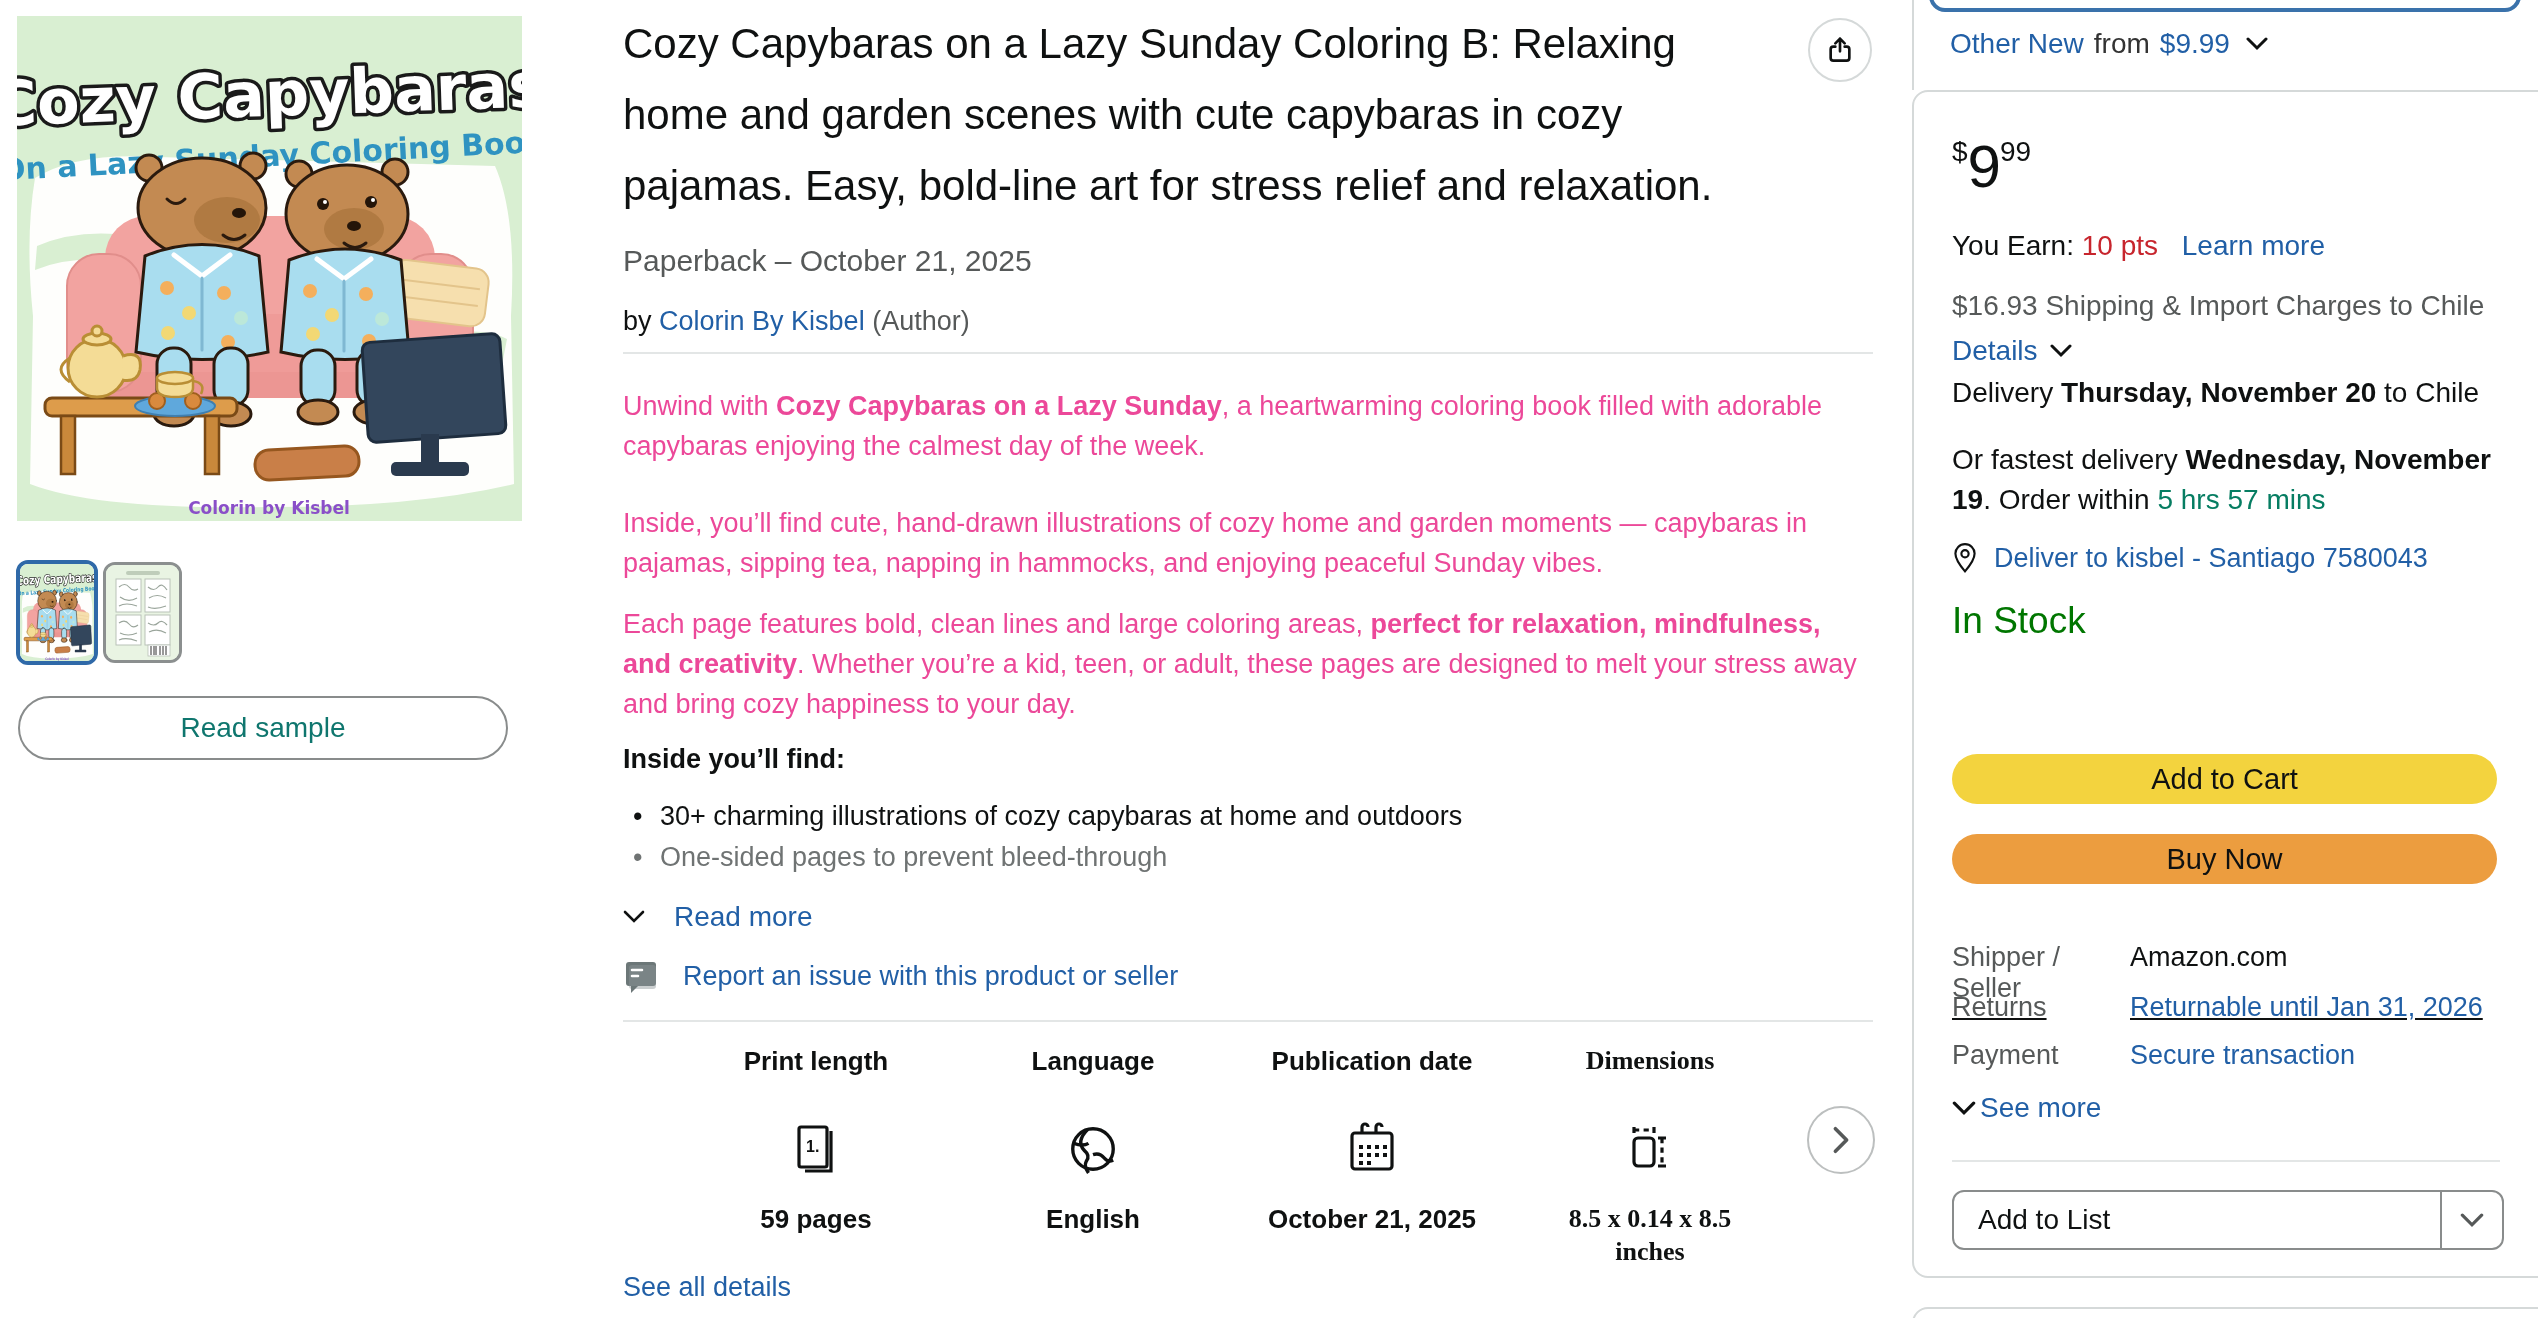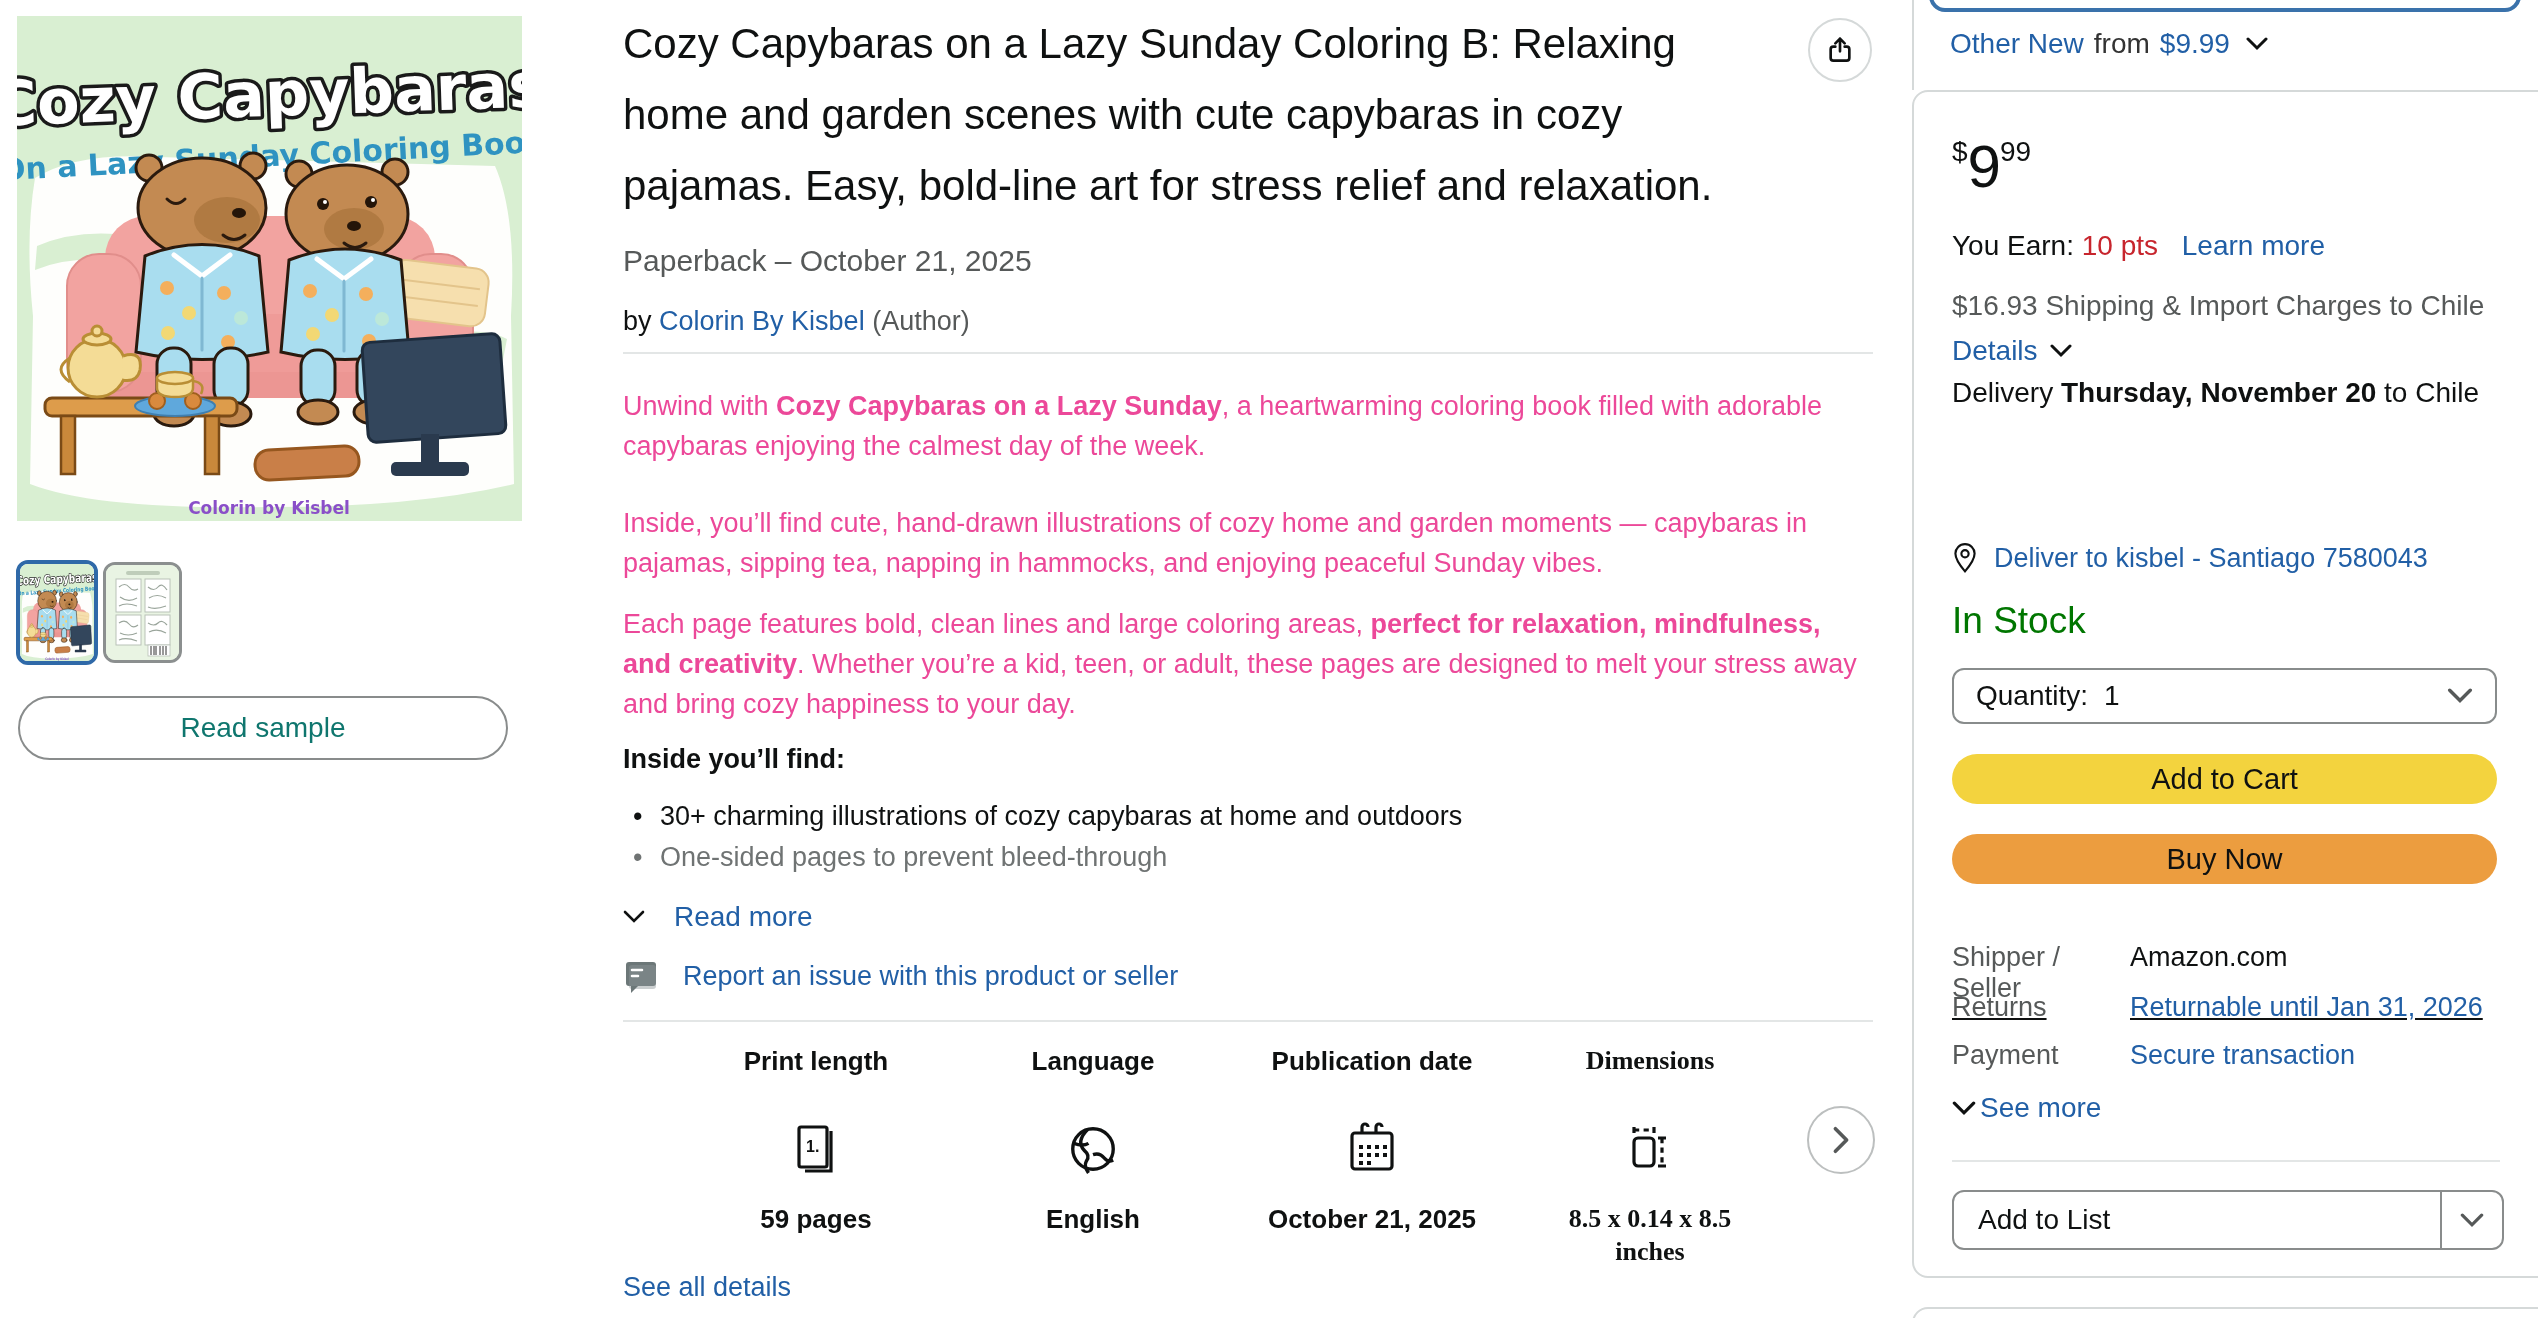--- a/index.html
+++ b/index.html
@@ -411,38 +411,32 @@
 
   <div class="in details-toggle">
     <a>Details</a>
     <svg width="22" height="14" viewBox="0 0 22 14" fill="none" stroke="#0F1111" stroke-width="3" stroke-linecap="round">
       <path d="M2 2 L11 11 L20 2"></path>
     </svg>
   </div>
 
   <div class="in delivery-row"><span>Delivery </span><b>Thursday, November 20</b><span> to Chile</span></div>
 
+  <div class="in fastest-row"><span>Or fastest delivery </span><b>Wednesday, November 19</b><span>. Order within </span><span class="countdown">5 hrs 57 mins</span></div>
 
   <div class="in deliver-to">
     <svg width="26" height="32" viewBox="0 0 24 30" fill="none" stroke="#0F1111" stroke-width="2">
       <path d="M12 2 C6.9 2 3 6 3 10.8 C3 17 12 27.5 12 27.5 S21 17 21 10.8 C21 6 17.1 2 12 2 Z"></path>
       <circle cx="12" cy="11" r="3.4"></circle>
     </svg>
     <a>Deliver to kisbel - Santiago 7580043</a>
   </div>
 
   <div class="in in-stock">In Stock</div>
 
-  <div class="in qty-select">
-    <span>Quantity:</span>
-    <span class="val">1</span>
-    <svg class="chev" width="26" height="16" viewBox="0 0 22 14" fill="none" stroke="#565959" stroke-width="3" stroke-linecap="round">
-      <path d="M2 2 L11 11 L20 2"></path>
-    </svg>
-  </div>
 
   <button class="in pill add-cart">
     <span>Add to Cart</span>
   </button>
 
   <button class="in pill buy-now">
     <span>Buy Now</span>
   </button>
 
   <div class="in meta-row m1">

